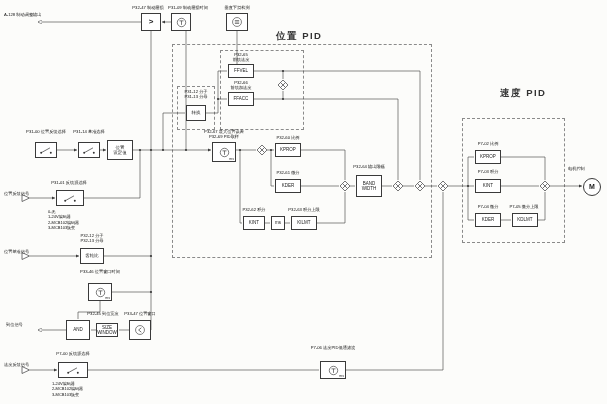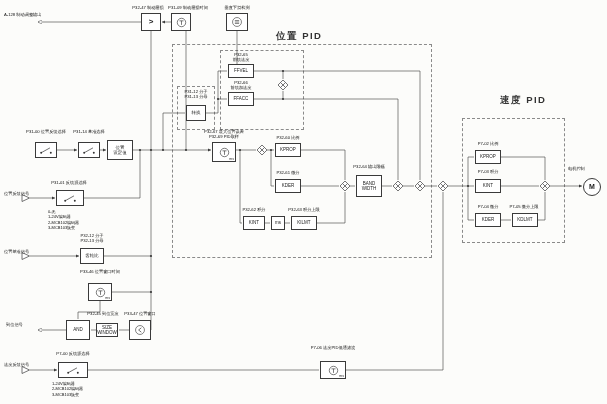--- a/index.html
+++ b/index.html
@@ -124,21 +124,21 @@
       <circle cx="151" cy="256" r="1.1"></circle>
         <circle cx="151" cy="292" r="1.1"></circle>
       <circle cx="218" cy="99" r="1.1"></circle>
         <circle cx="283" cy="71" r="1.1"></circle>
       <circle cx="283" cy="99" r="1.1"></circle>
         <circle cx="468" cy="186" r="1.1"></circle>
     </g>
   </svg>
 
   <div class="title" style="left:276px;top:30px">位置 PID</div>
-  <div class="title" style="left:500px;top:94px">速度 PID</div>
+  <div class="title" style="left:500px;top:87px">速度 PID</div>
 
   <div class="iotext" style="left:4px;top:12px">A-128 制动调整输出</div>
   <div class="lbl" style="left:126px;top:5px;width:44px">P32-47 制动磨损</div>
   <div class="blk" style="left:141px;top:13px;width:20px;height:18px">
     <span class="sym">&gt;</span>
   </div>
   <div class="lbl" style="left:164px;top:5px;width:48px">P31-09 制动磨损时间</div>
   <div class="blk" style="left:171px;top:13px;width:20px;height:18px">
     <span class="icon">
       <svg width="11" height="11" viewBox="0 0 12 12">

